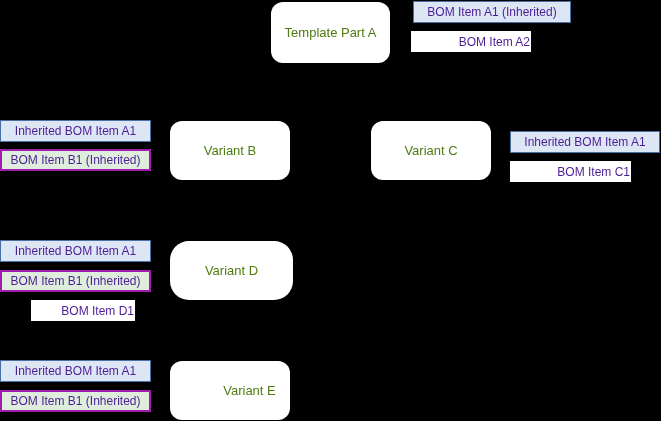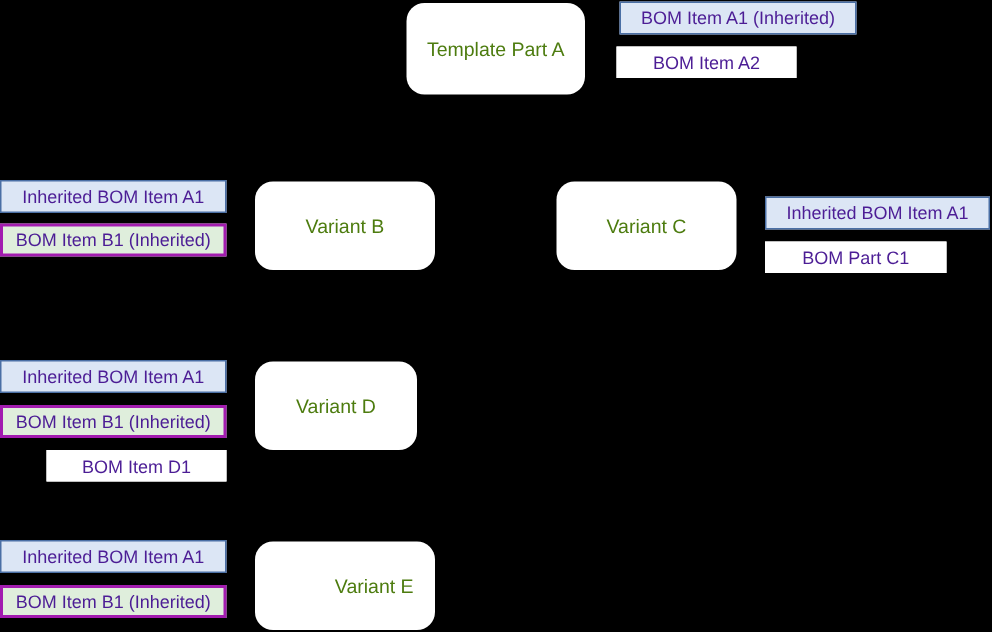--- a/index.html
+++ b/index.html
@@ -46,20 +46,21 @@
     background: #dce6f5;
     border: 1px solid #4a6fa5;
   }
   .chip.inherited-b {
     background: #dfeedc;
     border: 2px solid #a21caf;
   }
   .chip.plain {
     background: #ffffff;
     border: 1px solid #ffffff;
+    justify-content: flex-end;
   }
 </style>
 </head>
 <body>
 
 <div id="canvas">
 
   <div class="node" style="left:271px; top:2px; width:119px; height:61px;">
     <span>Template Part A</span>
   </div>
@@ -86,36 +87,36 @@
 
   <div class="node" style="left:371px; top:121px; width:120px; height:59px;">
     <span>Variant C</span>
   </div>
 
   <div class="chip inherited-a" style="left:510px; top:131px; width:150px; height:22px;">
     <span>Inherited BOM Item A1</span>
   </div>
 
   <div class="chip plain" style="left:510px; top:161px; width:121px; height:21px;">
-    <span>BOM Part C1</span>
+    <span>BOM Item C1</span>
   </div>
 
   <div class="chip inherited-a" style="left:0px; top:240px; width:151px; height:22px;">
     <span>Inherited BOM Item A1</span>
   </div>
 
   <div class="chip inherited-b" style="left:0px; top:270px; width:151px; height:22px;">
     <span>BOM Item B1 (Inherited)</span>
   </div>
 
-  <div class="chip plain" style="left:31px; top:300px; width:120px; height:21px;">
+  <div class="chip plain" style="left:31px; top:300px; width:104px; height:21px;">
     <span>BOM Item D1</span>
   </div>
 
-  <div class="node" style="left:170px; top:241px; width:108px; height:59px;">
+  <div class="node" style="left:170px; top:241px; width:123px; height:59px;border-radius:19px;">
     <span>Variant D</span>
   </div>
 
   <div class="chip inherited-a" style="left:0px; top:360px; width:151px; height:22px;">
     <span>Inherited BOM Item A1</span>
   </div>
 
   <div class="chip inherited-b" style="left:0px; top:390px; width:151px; height:22px;">
     <span>BOM Item B1 (Inherited)</span>
   </div>

